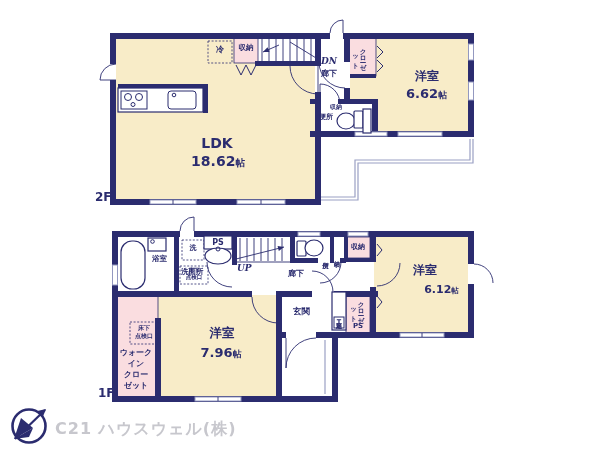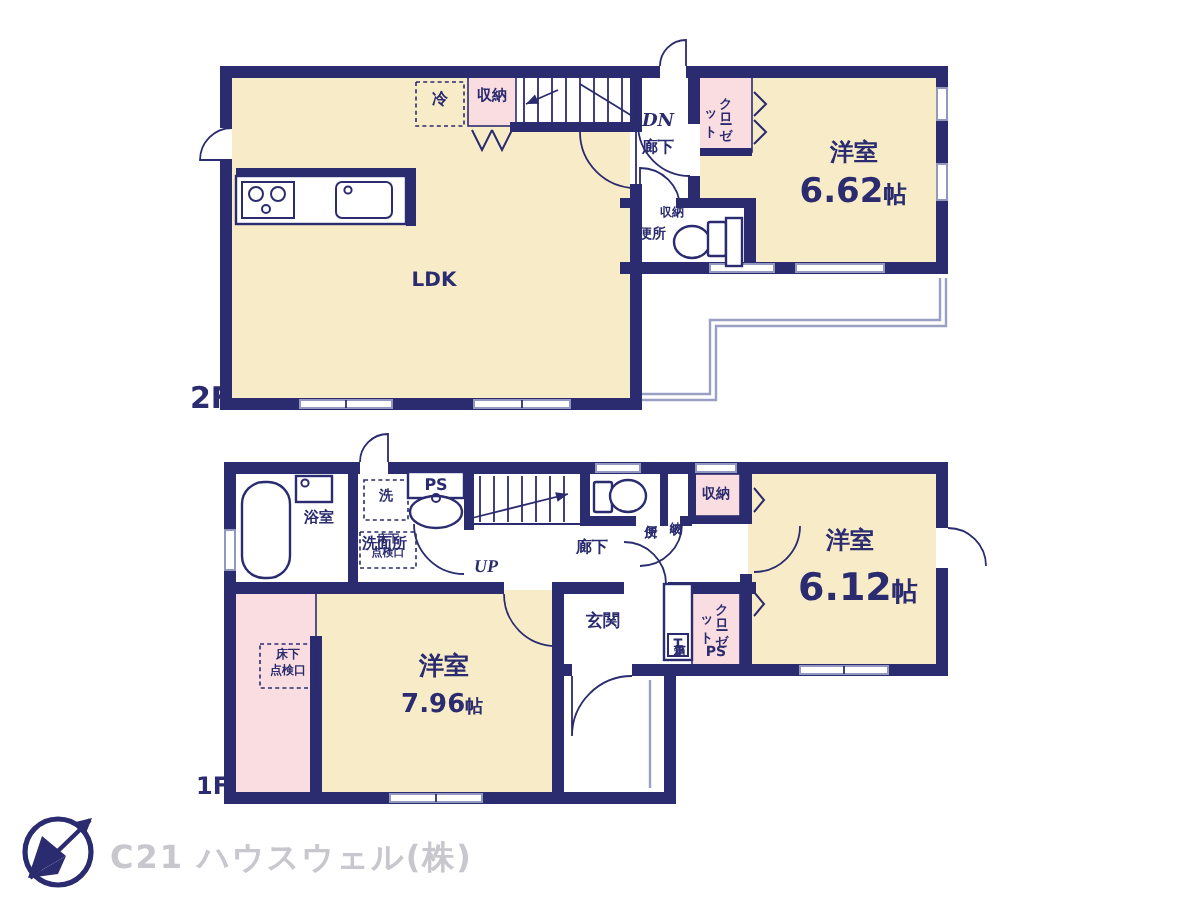--- a/index.html
+++ b/index.html
@@ -225,48 +225,55 @@
   </g>
 </svg>
 
 <div class="lbl ctr" style="left:208px;top:45px;width:24px;font-size:8px;">冷</div>
 <div class="lbl ctr" style="left:234px;top:44px;width:24px;font-size:7.5px;">収納</div>
 <div class="lbl ital" style="left:321px;top:56px;font-size:9px;">DN</div>
 <div class="lbl" style="left:321px;top:69px;font-size:8px;">廊下</div>
 <div class="lbl vtext" style="left:351px;top:42px;height:24px;font-size:6.5px;line-height:7.5px;">クローゼット</div>
 <div class="lbl" style="left:330px;top:104px;font-size:6px;">収納</div>
 <div class="lbl" style="left:319px;top:113px;font-size:7px;">便所</div>
-<div class="lbl ctr" style="left:187px;top:135px;width:60px;font-size:10px;">LDK</div>
+<div class="lbl ctr" style="left:187px;top:135px;width:60px;font-size:14px;">LDK</div>
+<div class="lbl ctr" style="left:183px;top:153px;width:70px;font-size:14px;"><span>18.62</span><span class="unit">帖</span></div>
 <div class="lbl ctr" style="left:402px;top:70px;width:50px;font-size:12px;">洋室</div>
-<div class="lbl ctr" style="left:399px;top:87px;width:55px;font-size:17px;"><span>6.62</span><span class="unit">帖</span></div>
-<div class="lbl" style="left:95px;top:191px;font-size:15px;">2F</div>
+<div class="lbl ctr" style="left:399px;top:87px;width:55px;font-size:13px;"><span>6.62</span><span class="unit">帖</span></div>
+<div class="lbl" style="left:95px;top:191px;font-size:12px;">2F</div>
 
 <div class="lbl" style="left:152px;top:255px;font-size:7.5px;">浴室</div>
 <div class="lbl ctr" style="left:182px;top:244px;width:22px;font-size:7px;">洗</div>
 <div class="lbl" style="left:181px;top:257px;font-size:7.5px;margin-top:11px;">洗面所</div>
 <div class="lbl ctr multiline" style="left:180px;top:267px;width:28px;font-size:5.5px;line-height:6.5px;">
       <span>床下</span>
       <span>点検口</span>
     </div>
 <div class="lbl ctr" style="left:204px;top:238px;width:28px;font-size:8px;">PS</div>
-<div class="lbl ital" style="left:237px;top:278px;font-size:9px;font-family:Liberation Serif, serif;">UP</div>
+<div class="lbl ital" style="left:237px;top:263px;font-size:9px;">UP</div>
 <div class="lbl" style="left:288px;top:269px;font-size:8px;">廊下</div>
 <div class="lbl vtext" style="left:321px;top:239px;height:18px;font-size:6.5px;">便所</div>
 <div class="lbl vtext" style="left:333px;top:240px;height:16px;font-size:6px;">収納</div>
 <div class="lbl ctr" style="left:346px;top:243px;width:24px;font-size:7px;">収納</div>
 <div class="lbl ctr" style="left:400px;top:264px;width:50px;font-size:12px;">洋室</div>
-<div class="lbl ctr" style="left:399px;top:284px;width:55px;font-size:19px;text-align:right;"><span>6.12</span><span class="unit">帖</span></div>
+<div class="lbl ctr" style="left:414px;top:284px;width:55px;font-size:11px;"><span>6.12</span><span class="unit">帖</span></div>
 <div class="lbl vtext" style="left:349px;top:295px;height:24px;font-size:6.5px;line-height:7.5px;">クローゼット</div>
 <div class="lbl ctr" style="left:346px;top:322px;width:24px;font-size:7px;">PS</div>
 <div class="lbl vtext" style="left:335px;top:294px;height:24px;font-size:6px;">下足箱</div>
 <div class="lbl ctr" style="left:334px;top:319px;width:10px;font-size:6.5px;">T</div>
 <div class="lbl" style="left:293px;top:307px;font-size:8.5px;">玄関</div>
 <div class="lbl ctr multiline" style="left:130px;top:324px;width:28px;font-size:6px;line-height:8px;">
       <span>床下</span>
       <span>点検口</span>
     </div>
+<div class="lbl ctr multiline" style="left:113px;top:347px;width:46px;font-size:8px;line-height:11px;">
+      <span>ウォーク</span>
+      <span>イン</span>
+      <span>クロー</span>
+      <span>ゼット</span>
+    </div>
 <div class="lbl ctr" style="left:194px;top:326px;width:56px;font-size:12.5px;">洋室</div>
 <div class="lbl ctr" style="left:190px;top:346px;width:62px;font-size:13px;"><span>7.96</span><span class="unit">帖</span></div>
 <div class="lbl" style="left:98px;top:387px;font-size:12px;">1F</div>
 
 <div class="lbl wm" style="left:55px;top:420px;font-size:16px;">C21 ハウスウェル(株)</div>
 
 </div>
 
 </body></html>

